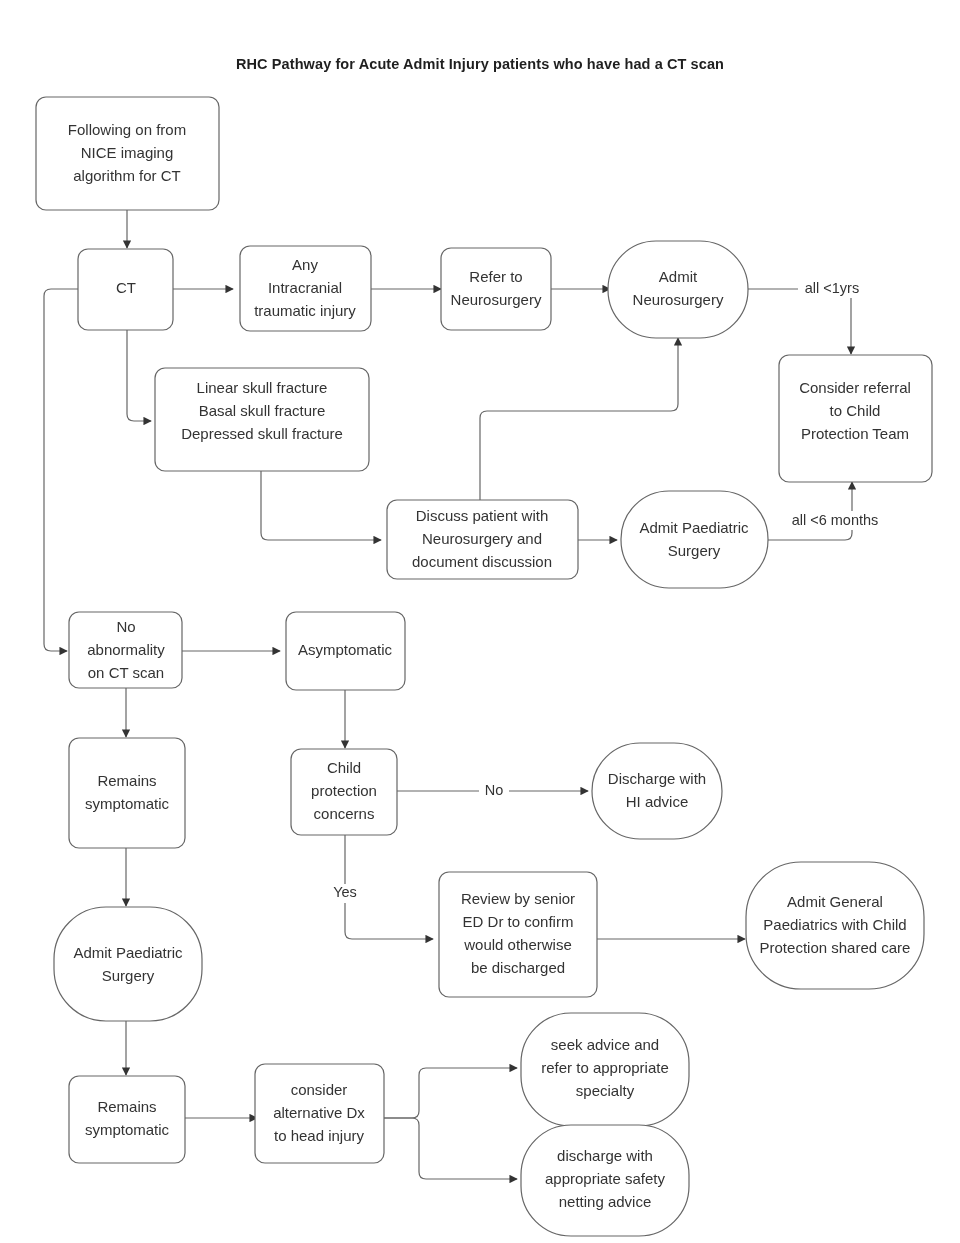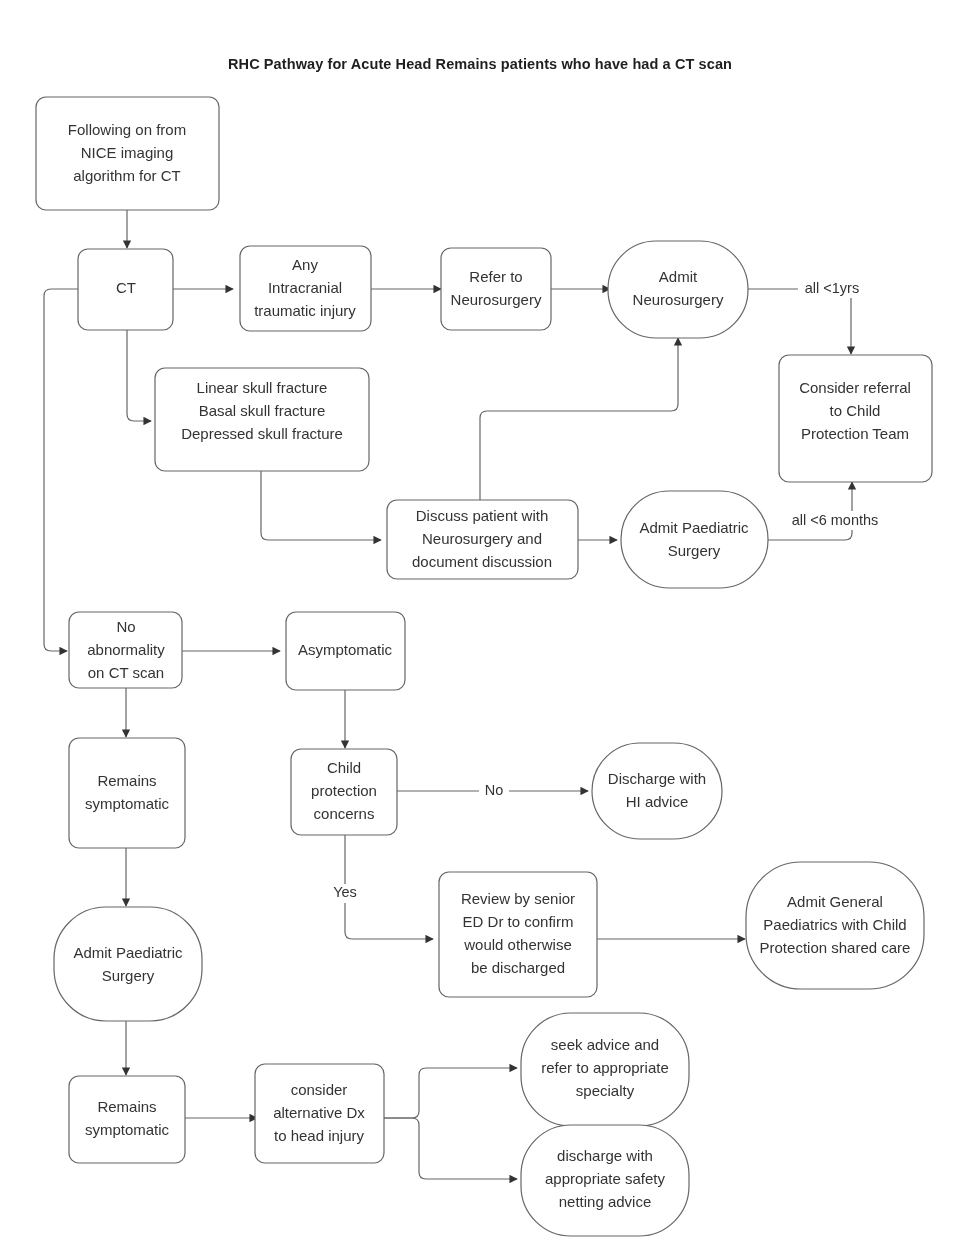--- a/index.html
+++ b/index.html
@@ -54,21 +54,21 @@
     font-family: "Liberation Sans", sans-serif;
     font-size: 14.5px;
     fill: #333333;
     text-anchor: middle;
     dominant-baseline: middle;
   }
 </style>
 </head>
 <body>
 
-<div id="chart-title">RHC Pathway for Acute Head Remains patients who have had a CT scan</div>
+<div id="chart-title">RHC Pathway for Acute Admit Injury patients who have had a CT scan</div>
 
 <svg id="flow" viewBox="0 0 960 1243">
   <defs>
     <marker id="arrow" viewBox="0 0 10 10" refX="9" refY="5" markerWidth="7" markerHeight="7" orient="auto-start-reverse">
       <path d="M 0 0 L 10 5 L 0 10 z" fill="#333333"></path>
     </marker>
   </defs>
 
   <g>
     <path class="edge" d="M 127 210 L 127 248" marker-end="url(#arrow)"></path>

